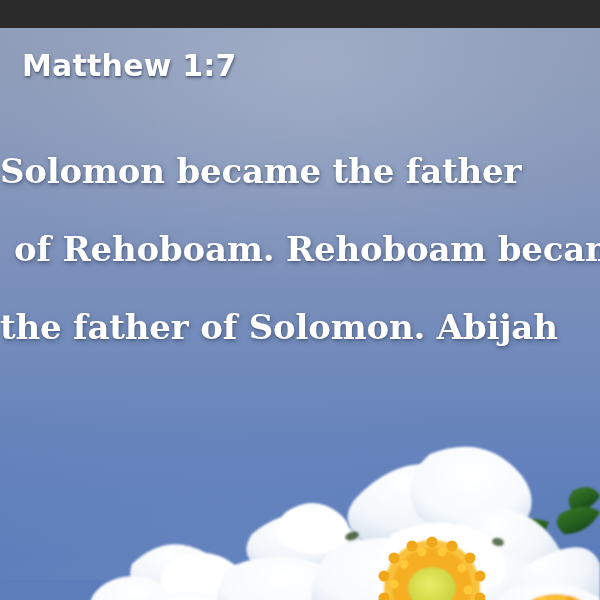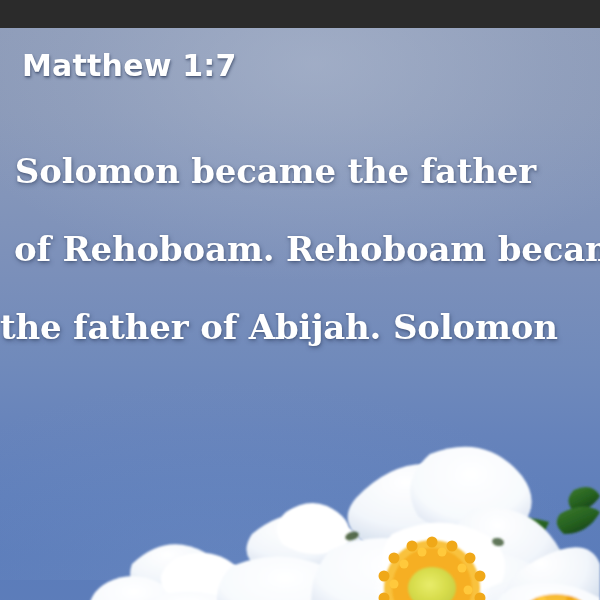--- a/index.html
+++ b/index.html
@@ -70,21 +70,21 @@
     white-space: nowrap;
     z-index: 6;
   }
 
   .verse-body {
     position: absolute;
     left: 0;
     top: 104px;
     width: 536px;
     z-index: 6;
-    text-align: right;
+    text-align: left;
   }
 
   .verse-line {
     font-family: "DejaVu Serif", "Liberation Serif", serif;
     font-weight: 700;
     font-size: 34px;
     line-height: 78px;
     color: #ffffff;
     text-shadow: 1px 2px 4px rgba(45, 60, 92, 0.50),
                  0 1px 2px rgba(45, 60, 92, 0.32);
@@ -117,21 +117,21 @@
 <div id="scripture-card">
 
   <div class="sky-haze"></div>
   <div class="sky-haze-low"></div>
 
   <div class="verse-ref">Matthew 1:7</div>
 
   <div class="verse-body">
     <div class="verse-line">Solomon became the father</div>
     <div class="verse-line clipped">of Rehoboam. Rehoboam became</div>
-    <div class="verse-line">the father of Abijah. Solomon</div>
+    <div class="verse-line">the father of Solomon. Abijah</div>
   </div>
 
   <div class="flower-band">
     <svg viewBox="0 0 600 190" xmlns="http://www.w3.org/2000/svg">
       <defs>
         <radialGradient id="petalShade" cx="50%" cy="30%" r="78%">
           <stop offset="0%" stop-color="#ffffff"></stop>
           <stop offset="62%" stop-color="#f7fafd"></stop>
           <stop offset="100%" stop-color="#d2dced"></stop>
         </radialGradient>

